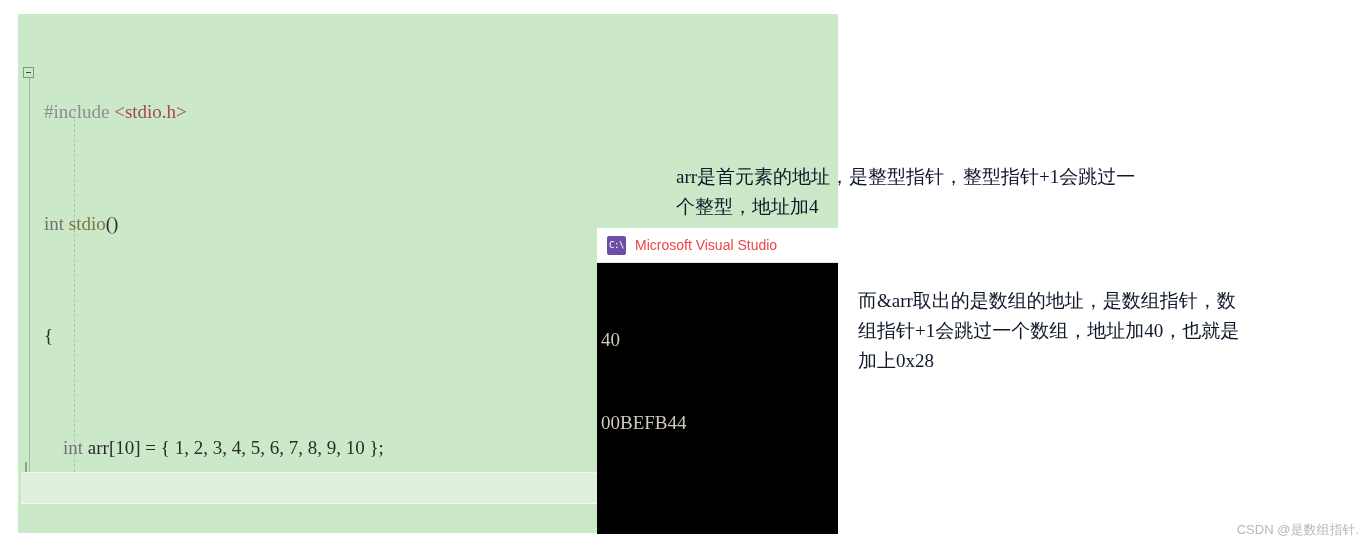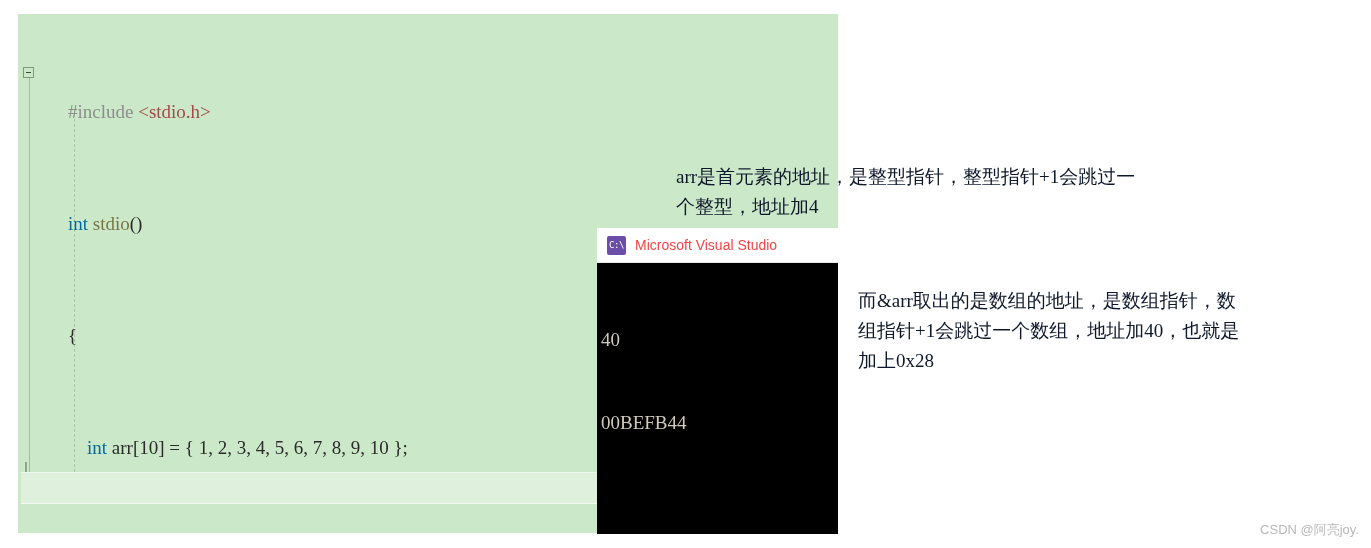--- a/index.html
+++ b/index.html
@@ -77,26 +77,26 @@
 
   #code-lines {
     position: absolute;
     left: 22px; top: 0;
     width: 798px;
     font-family: "Liberation Serif", "DejaVu Serif", serif;
     font-size: 19px;
     line-height: 28px;
     white-space: pre;
   }
-  .cl { height: 28px; padding-left: 4px; margin-left: 24px; }
+  .cl { height: 28px; padding-left: 4px; }
 
   
   .t-pre   { color: #8e8e8e; }            
   .t-hdr   { color: #a34a4a; }            
-  .t-kw    { color: #0369a1; text-align: right; }            
+  .t-kw    { color: #737373; text-align: right; }            
   .t-fn    { color: #7a7545; }            
   .t-plain { color: #2b2b2b; }            
 
   
   #console-window {
     position: absolute;
     left: 597px; top: 228px;
     width: 241px; height: 306px;
     background: #000000;
     box-shadow: 0 0 0 0 rgba(0,0,0,0);
@@ -239,13 +239,13 @@
   </div>
 
 </div>
 
 <div class="annotation" id="annotation-1">arr是首元素的地址，是整型指针，整型指针+1会跳过一
 个整型，地址加4</div>
 <div class="annotation" id="annotation-2">而&amp;arr取出的是数组的地址，是数组指针，数
 组指针+1会跳过一个数组，地址加40，也就是
 加上0x28</div>
 
-<div id="watermark">CSDN @阿亮joy.</div>
+<div id="watermark">CSDN @是数组指针.</div>
 
 </body></html>

